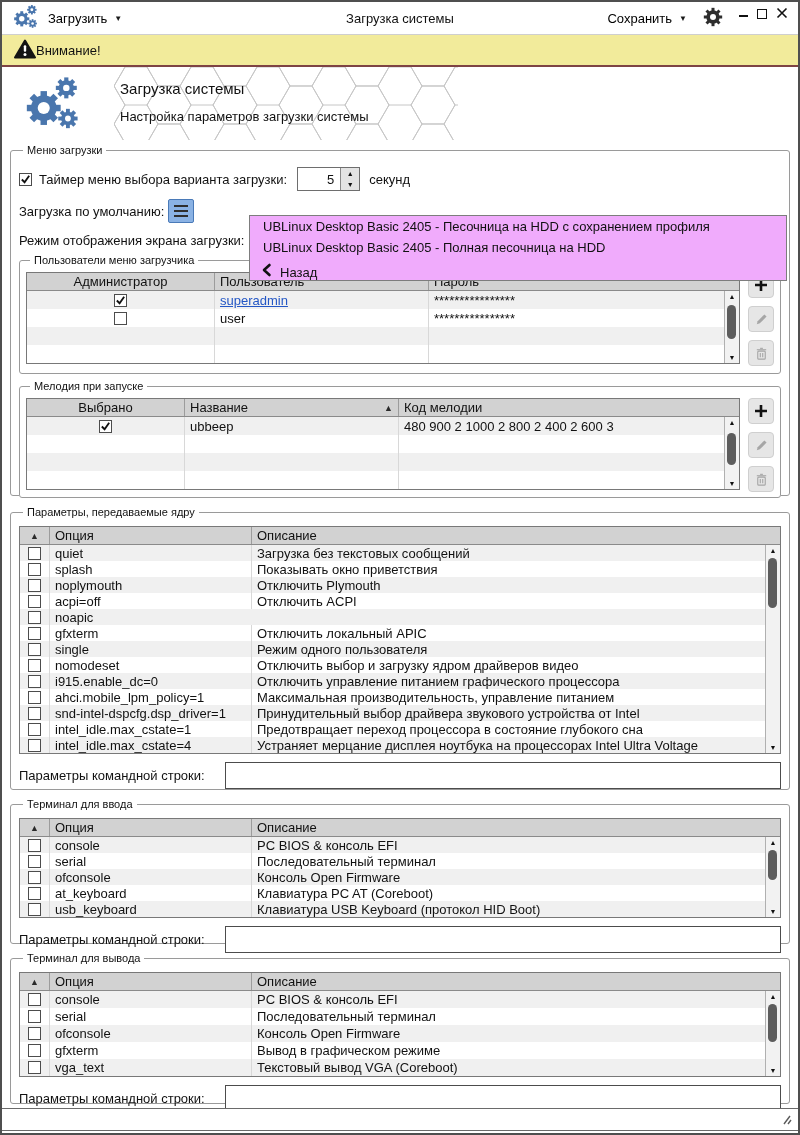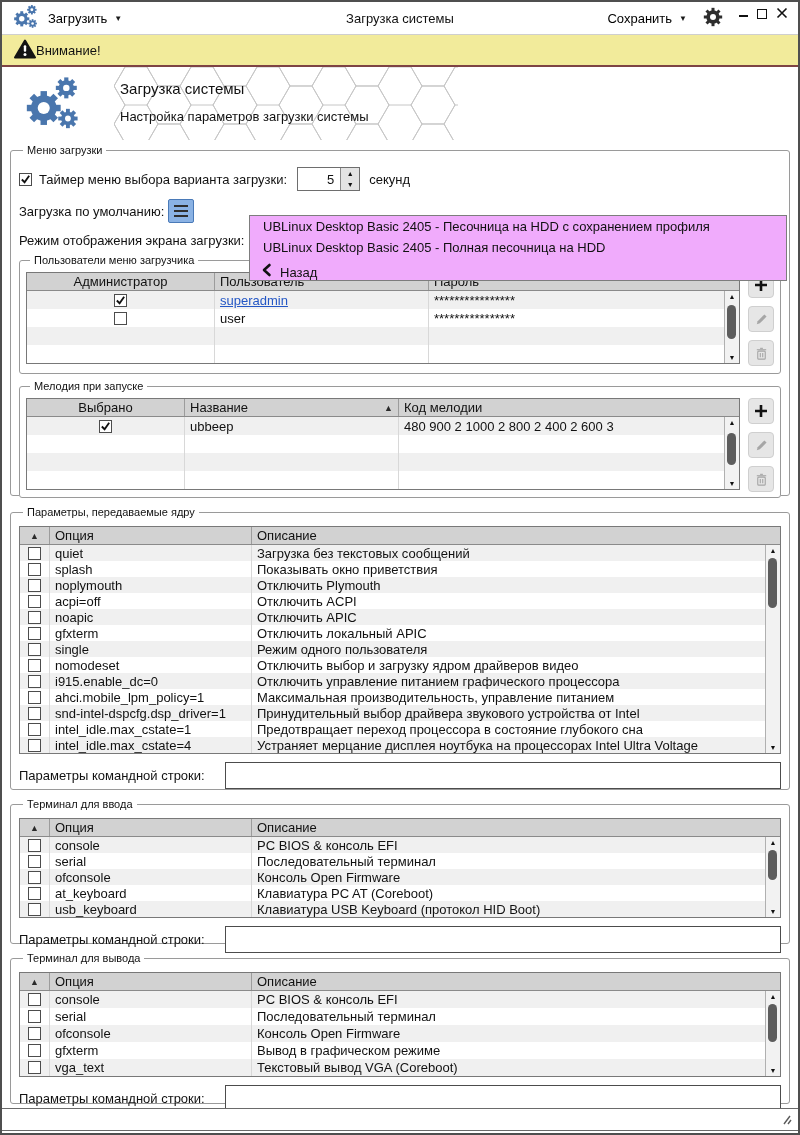--- a/index.html
+++ b/index.html
@@ -473,21 +473,20 @@
             <span class="cb"></span>
           </div>
           <div class="td c-opt">acpi=off</div>
           <div class="td">Отключить ACPI</div>
         </div>
       <div class="tr odd">
           <div class="td ctr c-chk">
             <span class="cb"></span>
           </div>
           <div class="td c-opt">noapic</div>
-          <div class="td">Отключить APIC</div>
         </div>
       <div class="tr">
           <div class="td ctr c-chk">
             <span class="cb"></span>
           </div>
           <div class="td c-opt">gfxterm</div>
           <div class="td">Отключить локальный APIC</div>
         </div>
       <div class="tr odd">
           <div class="td ctr c-chk">

